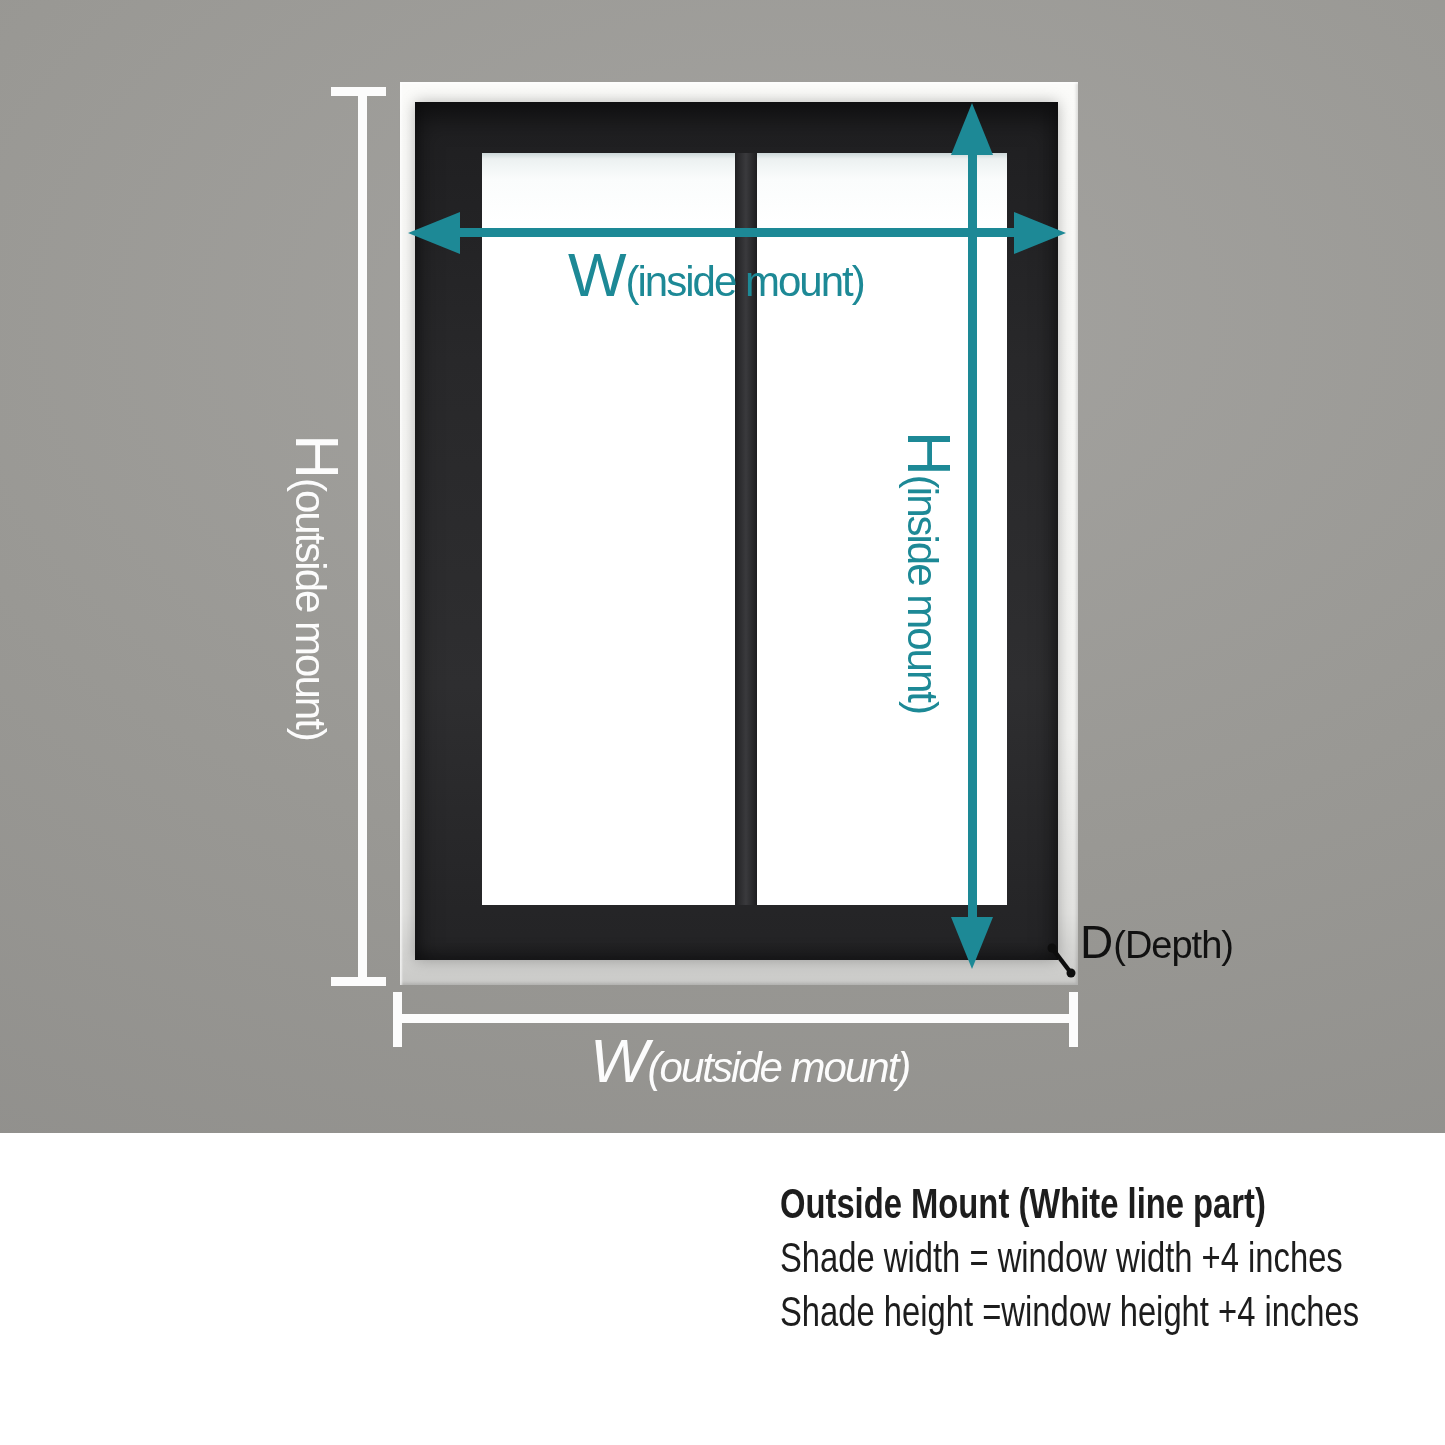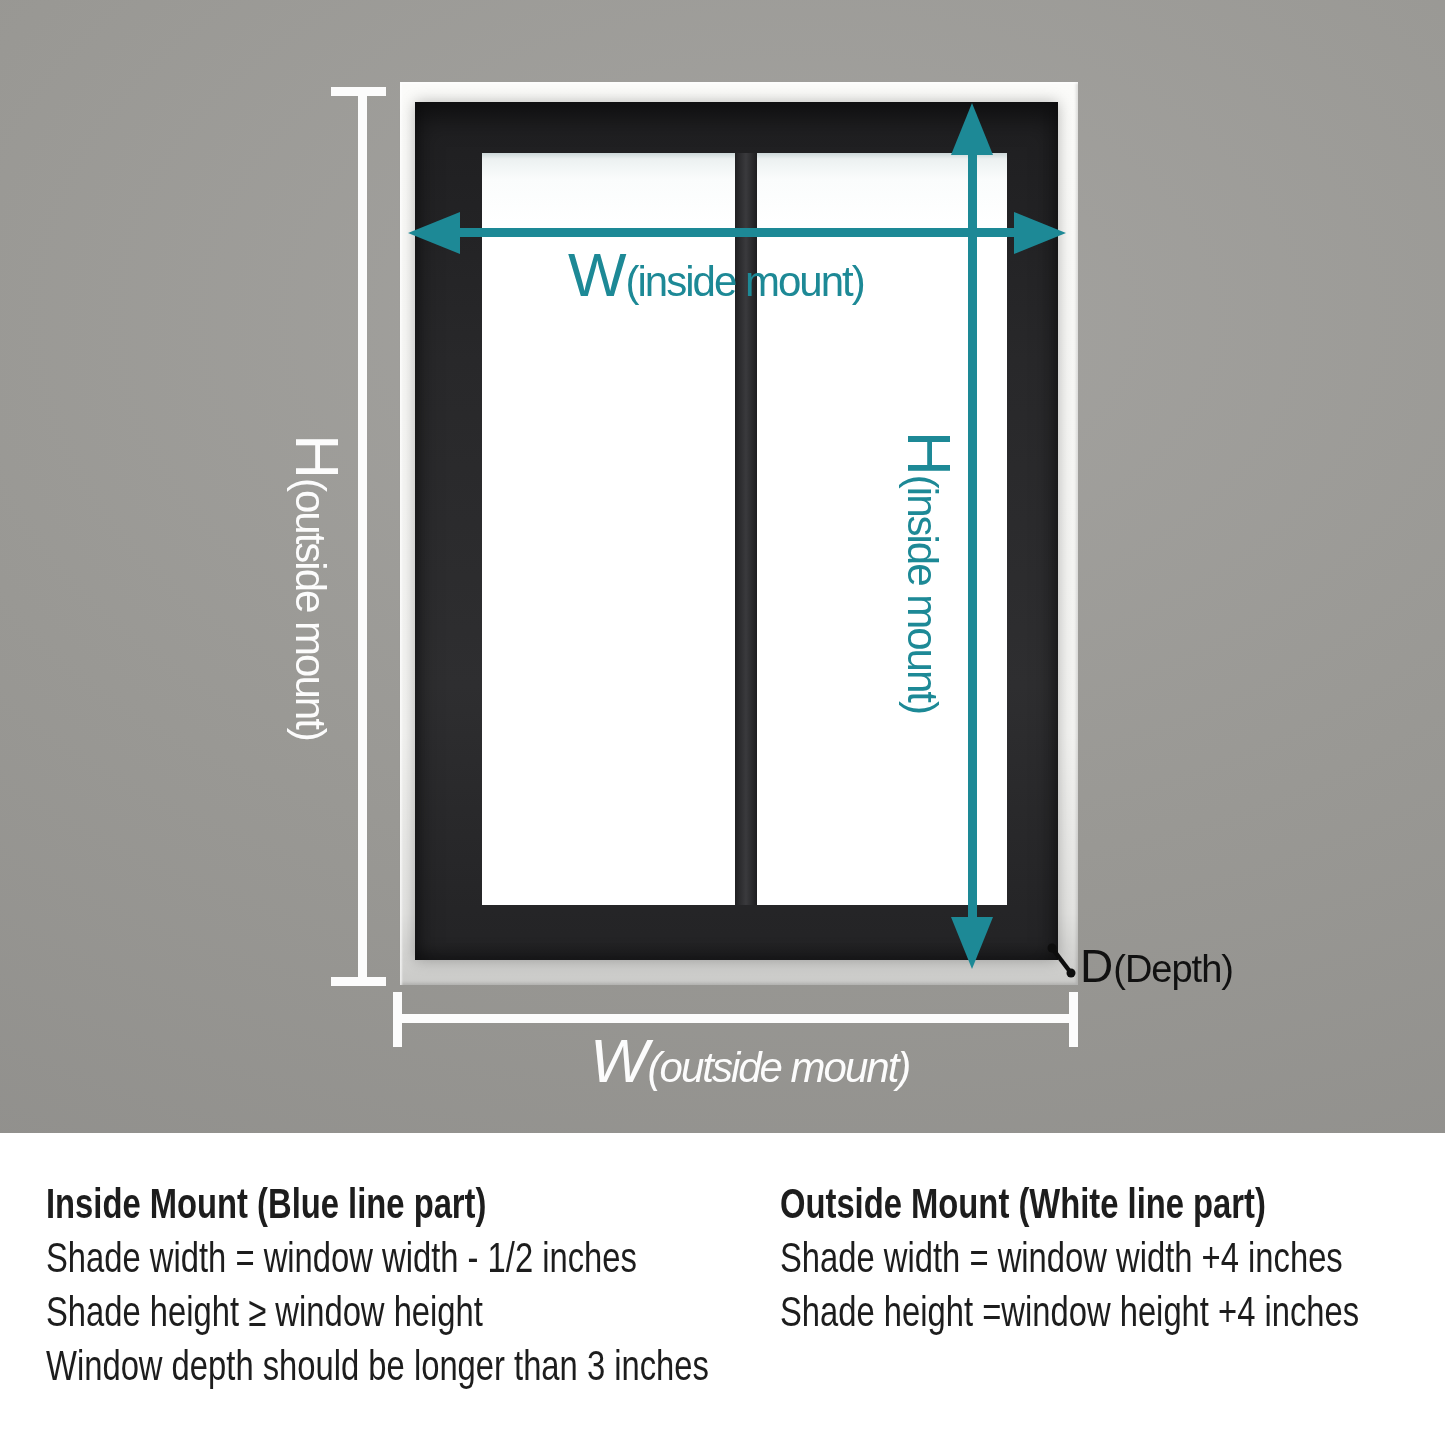--- a/index.html
+++ b/index.html
@@ -54,21 +54,21 @@
   .mlabel{position:absolute;white-space:nowrap;line-height:1;letter-spacing:-1px;}
   .mlabel .big{font-size:62px;}
   .mlabel .small{font-size:42px;letter-spacing:-2px;}
   .teal{color:#1d8996;}
   .white{color:#fcfcfc;}
   .rot{transform:translate(-50%,-50%) rotate(90deg);}
   .w-in-label{left:568px;top:244px;text-align:center;}
   .h-in-label{left:929px;top:572px;}
   .h-out-label{left:317px;top:587px;}
   .w-out-label{left:590px;top:1030px;font-style:italic;}
-  .d-label{position:absolute;left:1080px;top:943px;white-space:nowrap;line-height:1;color:#111111;}
+  .d-label{position:absolute;left:1080px;top:919px;white-space:nowrap;line-height:1;color:#111111;}
   .d-label .big{font-size:46px;}
   .d-label .small{font-size:38px;letter-spacing:-1px;}
   .depth-marker{position:absolute;left:1046px;top:942px;}
   
   .info{position:absolute;left:0;top:1133px;width:1445px;height:312px;background:#ffffff;}
   .col{position:absolute;top:44px;}
   .col-inside{left:46px;}
   .col-outside{left:780px;}
   .col p{
     margin:0;font-size:42px;line-height:54px;color:#1d1d1d;white-space:nowrap;
@@ -114,26 +114,20 @@
     <svg class="depth-marker" width="32" height="38" viewBox="0 0 32 38">
       <line x1="6" y1="6" x2="25" y2="31" stroke="#0d0d0d" stroke-width="4.5"></line>
       <circle cx="6" cy="6" r="4.5" fill="#0d0d0d"></circle>
       <circle cx="25" cy="31" r="4.5" fill="#0d0d0d"></circle>
     </svg>
     <div class="d-label"><span class="big">D</span><span class="small">(Depth)</span></div>
 
   </div>
 
   <div class="info">
-    <div class="col col-inside">
-      <p class="head">Inside Mount (Blue line part)</p>
-      <p>Shade width = window width - 1/2 inches</p>
-      <p>Shade height ≥ window height</p>
-      <p>Window depth should be longer than 3 inches</p>
-    </div>
     <div class="col col-outside">
       <p class="head">Outside Mount (White line part)</p>
       <p>Shade width = window width +4 inches</p>
       <p>Shade height =window height +4 inches</p>
     </div>
   </div>
 
 </div>
 
 </body></html>

